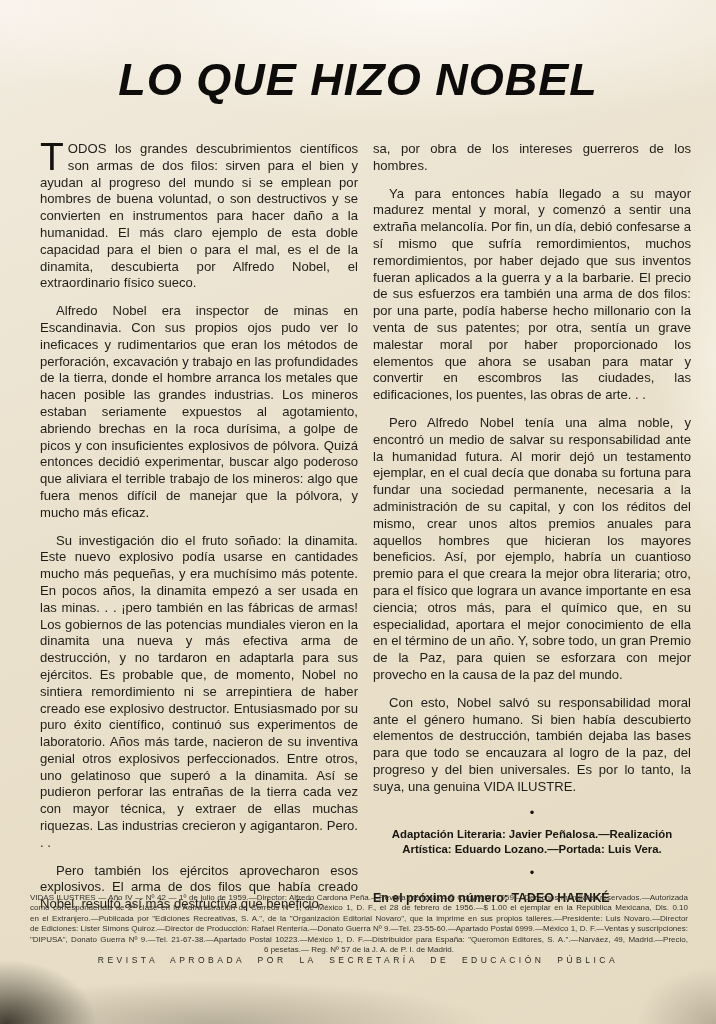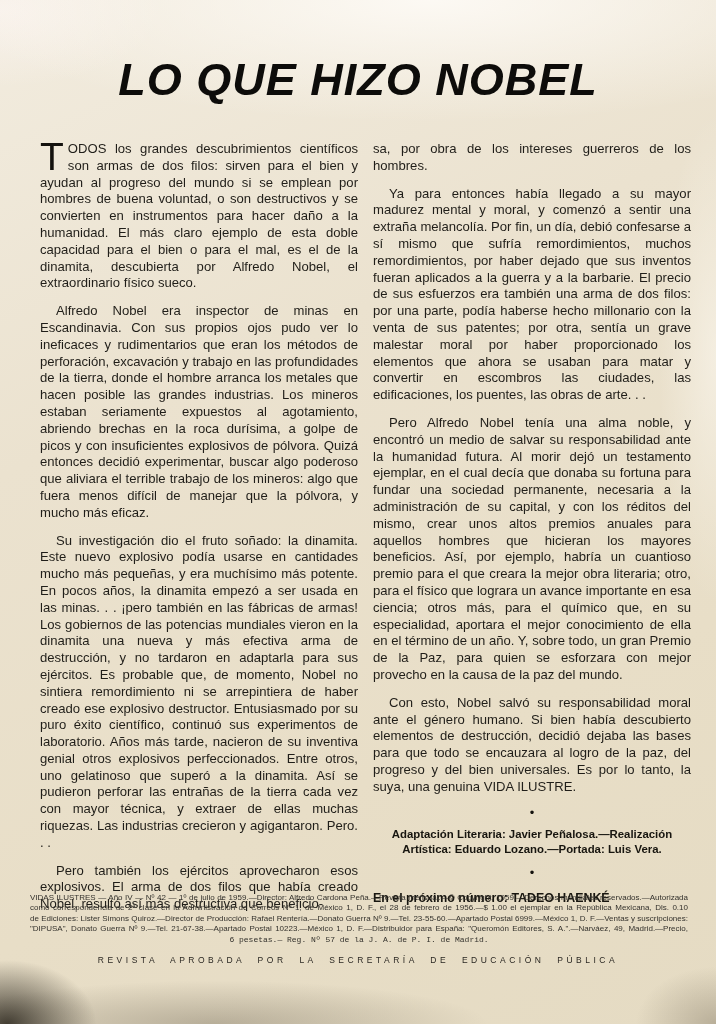--- a/index.html
+++ b/index.html
@@ -88,21 +88,20 @@
     font-size: 8px;
     line-height: 10.4px;
     color: #33312c;
     text-align: justify;
     text-align-last: justify;
     white-space: normal;
   }
   .fine.center {
     text-align: left;
     text-align-last: center;
-    font-family: Liberation Mono, monospace;
   }
   .approval {
     position: absolute;
     left: 0; right: 0;
     top: 955px;
     margin: 0;
     text-align: center;
     font-size: 8.5px;
     font-weight: normal;
     letter-spacing: 3.5px;
@@ -123,32 +122,33 @@
       <p class="para"><span class="dropcap">T</span><span>ODOS los grandes descubrimientos científicos son armas de dos filos: sirven para el bien y ayudan al progreso del mundo si se emplean por hombres de buena voluntad, o son destructivos y se convierten en instrumentos para hacer daño a la humanidad.  El más claro ejemplo de esta doble capacidad para el bien o para el mal, es el de la dinamita, descubierta por Alfredo Nobel, el extraordinario físico sueco.</span></p>
       <p class="para indent">Alfredo Nobel era inspector de minas en Escandinavia.  Con sus propios ojos pudo ver lo ineficaces y rudimentarios que eran los métodos de perforación, excavación y trabajo en las profundidades de la tierra, donde el hombre arranca los metales que hacen posible las grandes industrias. Los mineros estaban seriamente expuestos al agotamiento, abriendo brechas en la roca durísima, a golpe de picos y con insuficientes explosivos de pólvora.  Quizá entonces decidió experimentar, buscar algo poderoso que aliviara el terrible trabajo de los mineros: algo que fuera menos difícil de manejar que la pólvora, y mucho más eficaz.</p>
       <p class="para indent">Su investigación dio el fruto soñado: la dinamita.  Este nuevo explosivo podía usarse en cantidades mucho más pequeñas, y era muchísimo más potente.  En pocos años, la dinamita empezó a ser usada en las minas. . . ¡pero también en las fábricas de armas! Los gobiernos de las potencias mundiales vieron en la dinamita una nueva y más efectiva arma de destrucción, y no tardaron en adaptarla para sus ejércitos.  Es probable que, de momento, Nobel no sintiera remordimiento ni se arrepintiera de haber creado ese explosivo destructor.  Entusiasmado por su puro éxito científico, continuó sus experimentos de laboratorio.  Años más tarde, nacieron de su inventiva genial otros explosivos perfeccionados.  Entre otros, uno gelatinoso que superó a la dinamita.  Así se pudieron perforar las entrañas de la tierra cada vez con mayor técnica, y extraer de ellas muchas riquezas. Las industrias crecieron y agigantaron.  Pero. . .</p>
       <p class="para indent last">Pero también los ejércitos aprovecharon esos explosivos.  El arma de dos filos que había creado Nobel, resultó así más destructiva que beneficio-</p>
     </div>
 
     <div class="col">
       <p class="para">sa, por obra de los intereses guerreros de los hombres.</p>
       <p class="para indent">Ya para entonces había llegado a su mayor madurez mental y moral, y comenzó a sentir una extraña melancolía.  Por fin, un día, debió confesarse a sí mismo que sufría remordimientos, muchos remordimientos, por haber dejado que sus inventos fueran aplicados a la guerra y a la barbarie. El precio de sus esfuerzos era también una arma de dos filos: por una parte, podía haberse hecho millonario con la venta de sus patentes; por otra, sentía un grave malestar moral por haber proporcionado los elementos que ahora se usaban para matar y convertir en escombros las ciudades, las edificaciones, los puentes, las obras de arte. . .</p>
       <p class="para indent">Pero Alfredo Nobel tenía una alma noble, y encontró un medio de salvar su responsabilidad ante la humanidad futura.  Al morir dejó un testamento ejemplar, en el cual decía que donaba su fortuna para fundar una sociedad permanente, necesaria a la administración de su capital, y con los réditos del mismo, crear unos altos premios anuales para aquellos hombres que hicieran los mayores beneficios.  Así, por ejemplo, habría un cuantioso premio para el que creara la mejor obra literaria; otro, para el físico que lograra un avance importante en esa ciencia; otros más, para el químico que, en su especialidad, aportara el mejor conocimiento de ella en el término de un año.  Y, sobre todo, un gran Premio de la Paz, para quien se esforzara con mejor provecho en la causa de la paz del mundo.</p>
-      <p class="para indent">Con esto, Nobel salvó su responsabilidad moral ante el género humano.  Si bien había descubierto elementos de destrucción, decidió dejaba las bases para que todo se encauzara al logro de la paz, del progreso y del bien universales.  Es por lo tanto, la suya, una genuina VIDA ILUSTRE.</p>
+      <p class="para indent">Con esto, Nobel salvó su responsabilidad moral ante el género humano.  Si bien había descubierto elementos de destrucción, también dejaba las bases para que todo se encauzara al logro de la paz, del progreso y del bien universales.  Es por lo tanto, la suya, una genuina VIDA ILUSTRE.</p>
       <div class="dot">•</div>
       <p class="credits">Adaptación  Literaria:  Javier  Peñalosa.—Realización  Artística: Eduardo Lozano.—Portada: Luis Vera.</p>
       <div class="dot">•</div>
       <p class="next-issue">En el próximo número: TADEO HAENKÉ</p>
     </div>
 
   </div>
 
   <div class="footer">
     <p class="fine">VIDAS ILUSTRES — Año IV — Nº 42 — 1º de julio de 1959.—Director: Alfredo Cardona Peña.—Revista mensual.—© Copyright, 1959.—Derechos mundiales reservados.—Autorizada</p>
     <p class="fine">como correspondencia de 2ª clase en la Administración de Correos Nº 1, de México 1, D. F., el 28 de febrero de 1956.—$ 1.00 el ejemplar en la República Mexicana, Dls. 0.10</p>
+    <p class="fine">en el Extranjero.—Publicada por "Ediciones Recreativas, S. A.", de la "Organización Editorial Novaro", que la imprime en sus propios talleres.—Presidente: Luis Novaro.—Director</p>
     <p class="fine">de Ediciones: Lister Simons Quiroz.—Director de Producción: Rafael Rentería.—Donato Guerra Nº 9.—Tel. 23-55-60.—Apartado Postal 6999.—México 1, D. F.—Ventas y suscripciones:</p>
     <p class="fine">"DIPUSA", Donato Guerra Nº 9.—Tel. 21-67-38.—Apartado Postal 10223.—México 1, D. F.—Distribuidor para España: "Queromón Editores, S. A.".—Narváez, 49, Madrid.—Precio,</p>
     <p class="fine center">6 pesetas.— Reg. Nº 57 de la J. A. de P. I. de Madrid.</p>
   </div>
 
   <p class="approval">REVISTA APROBADA POR LA SECRETARÍA DE EDUCACIÓN PÚBLICA</p>
 
 </div>
 
 </body></html>

